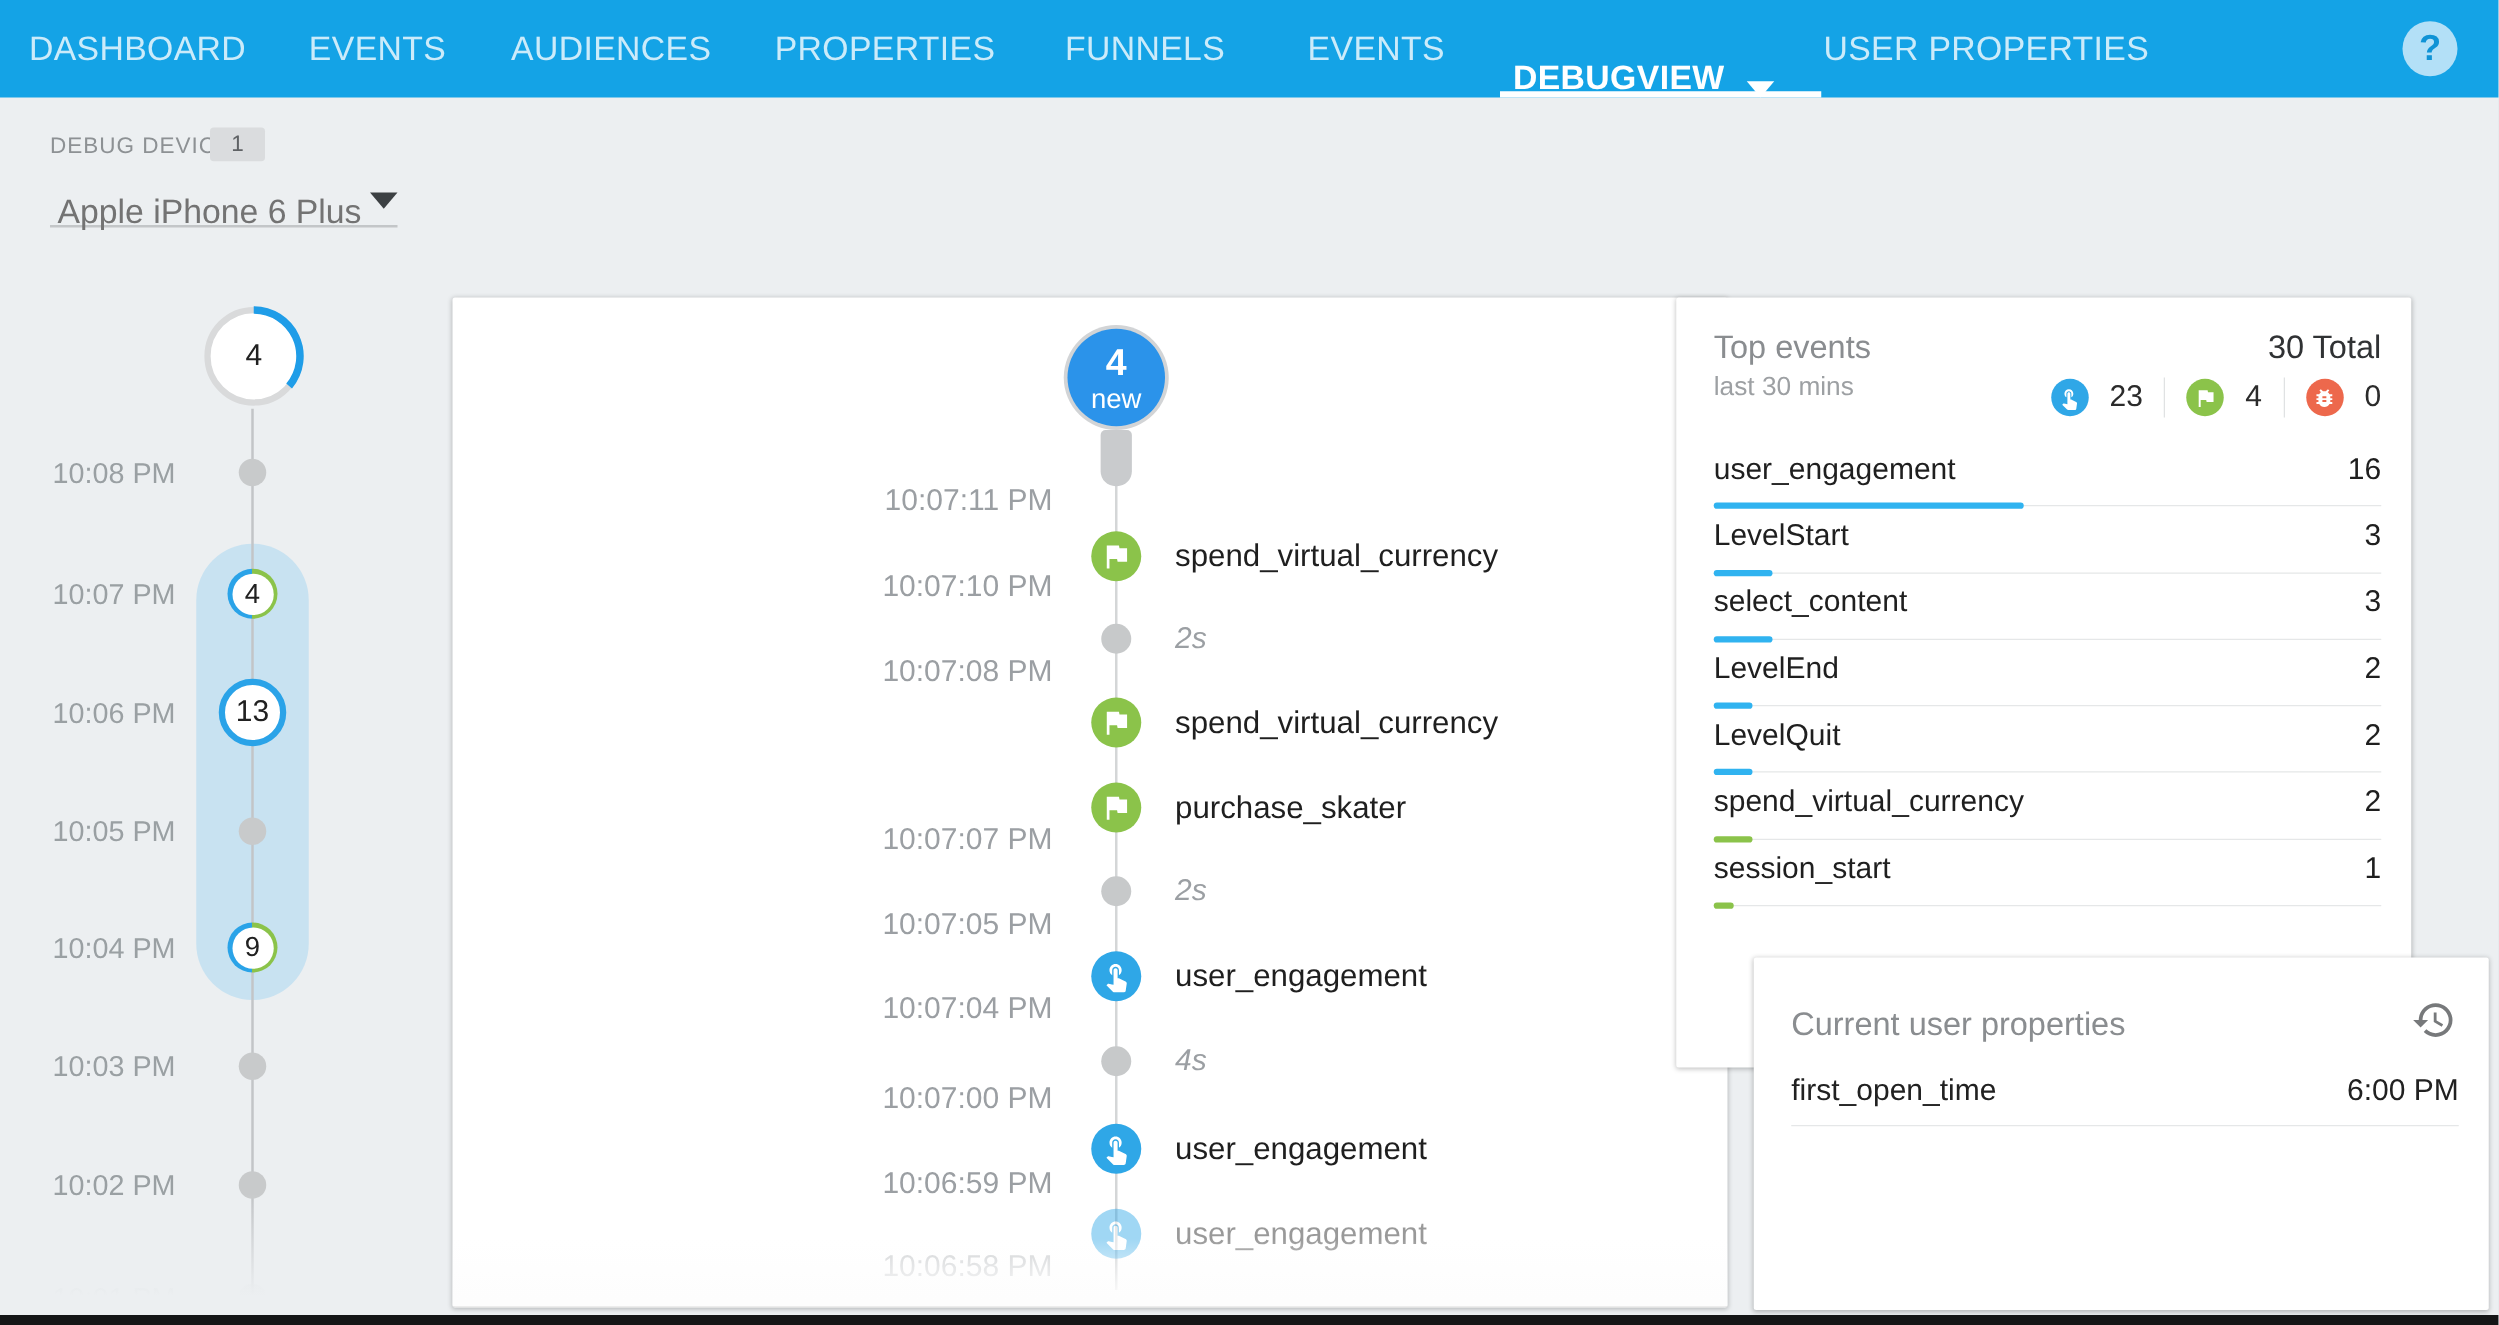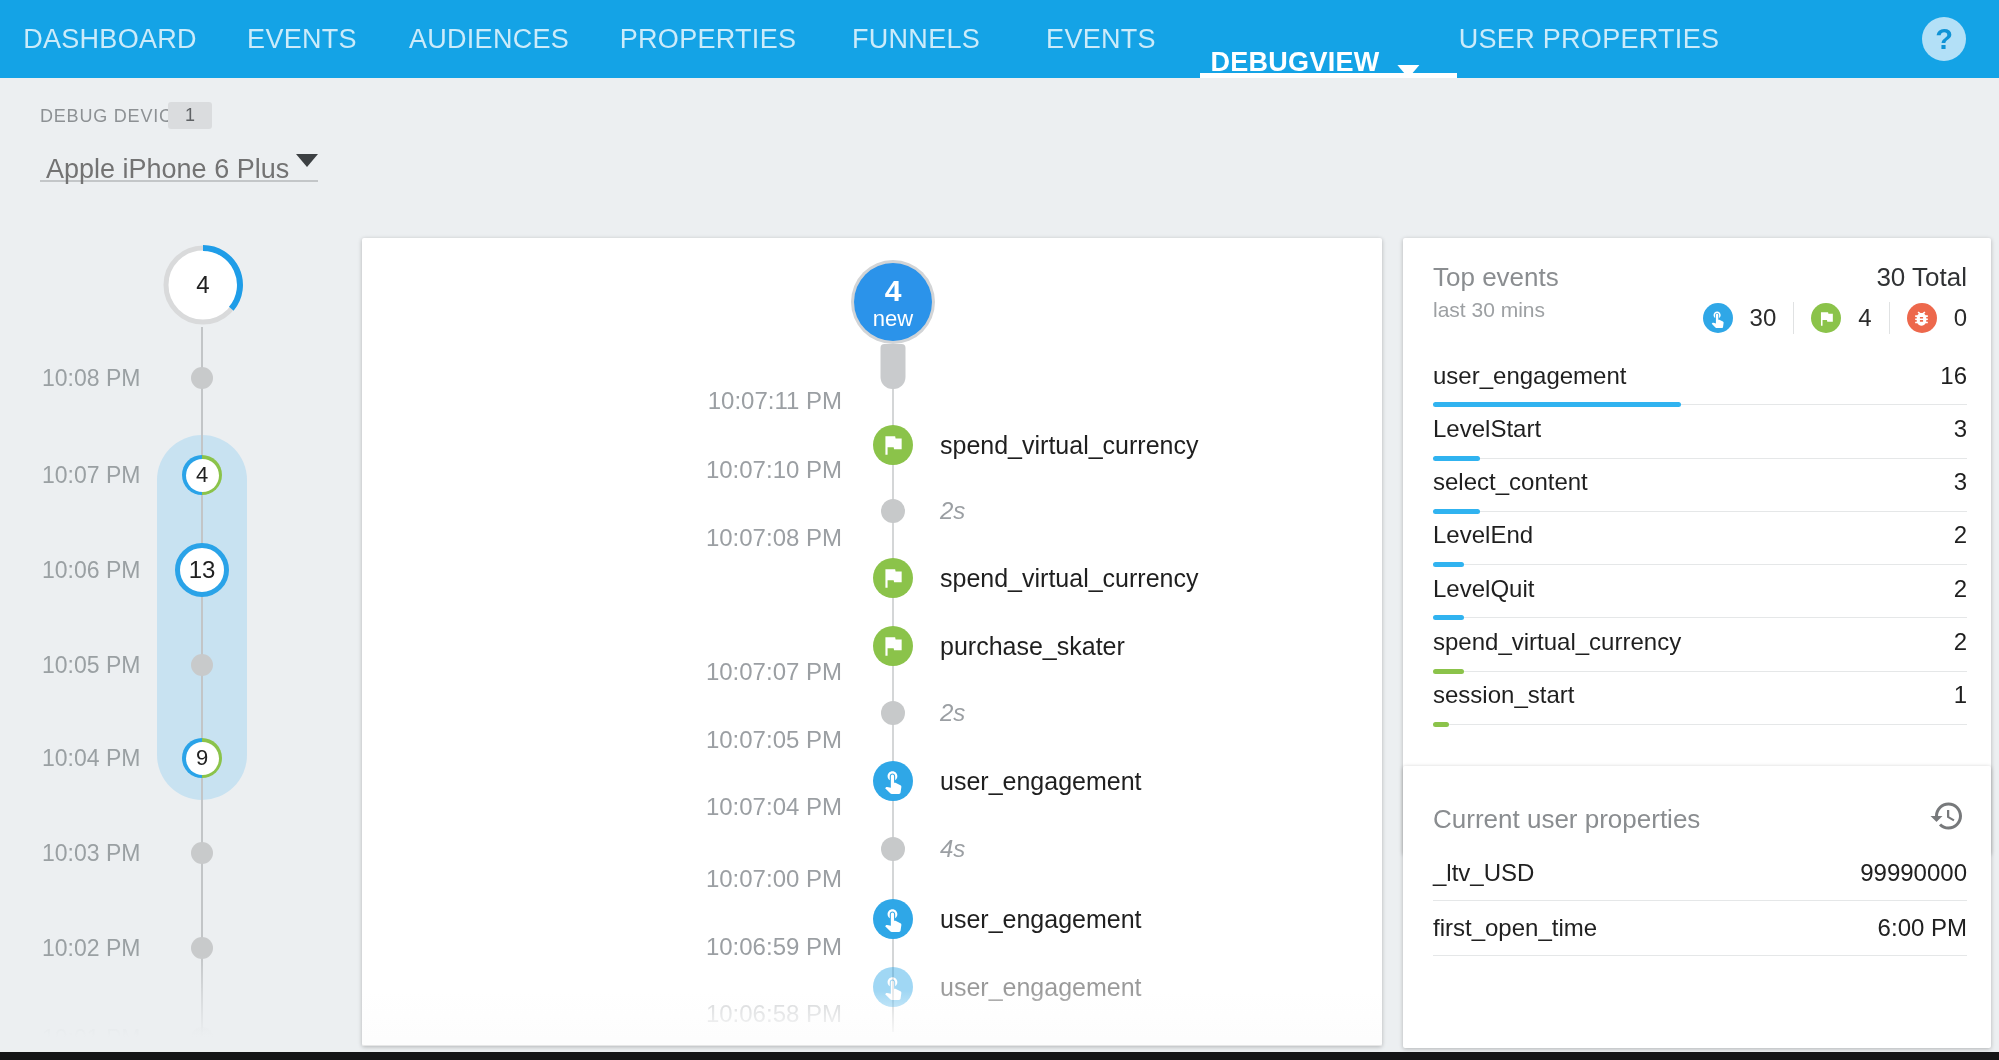--- a/index.html
+++ b/index.html
@@ -60,21 +60,21 @@
   .stream-icon{position:absolute;left:531px;transform:translate(-50%,-50%);width:40px;height:40px;border-radius:50%;
        display:flex;align-items:center;justify-content:center;}
   .stream-name{position:absolute;left:578px;font-size:25px;color:#1f1f1f;line-height:30px;cursor:pointer;}
   .gap-dot{position:absolute;left:531px;transform:translate(-50%,-50%);width:24px;height:24px;border-radius:50%;background:#c7c9ca;}
   .gap-dur{position:absolute;left:578px;font-size:24px;font-style:italic;color:#9b9fa3;line-height:28px;}
   .panel-fade{position:absolute;left:0;bottom:0;width:100%;height:55px;border-radius:0 0 2px 2px;
        background:linear-gradient(to bottom,rgba(255,255,255,0),#fdfdfd 90%);border-bottom:1px solid #e6e6e6;pointer-events:none;}
 
   
   .card{position:absolute;background:#fff;border-radius:2px;box-shadow:0 1px 4px rgba(0,0,0,.25);}
-  #top-events{left:1403px;top:238px;width:588px;height:616px;}
+  #top-events{left:1341px;top:238px;width:588px;height:616px;}
   #user-props{left:1403px;top:766px;width:588px;height:282px;}
   .te-title{position:absolute;left:30px;top:24px;font-size:26px;color:#8a8d90;}
   .te-sub{position:absolute;left:30px;top:60px;font-size:21px;color:#9da0a3;}
   .te-total{position:absolute;right:24px;top:24px;font-size:26px;color:#303234;}
   .te-summary{position:absolute;right:24px;top:64px;display:flex;align-items:center;gap:17px;}
   .sum-icon{width:30px;height:30px;border-radius:50%;display:flex;align-items:center;justify-content:center;}
   .sum-count{font-size:24px;color:#2b2b2b;}
   .sum-div{width:1px;height:32px;background:#e0e2e3;}
   .te-rows{position:absolute;left:30px;right:24px;top:114px;}
   .te-row{position:relative;height:53.3px;border-bottom:1px solid #e5e7e8;cursor:pointer;}
@@ -233,21 +233,21 @@
   <div class="card" id="top-events">
     <div class="te-title">Top events</div>
     <div class="te-sub">last 30 mins</div>
     <div class="te-total">30 Total</div>
     <div class="te-summary" id="te-summary">
         <div class="sum-icon" style="background: rgb(47, 167, 231);">
           <svg width="19" height="19" viewBox="0 0 24 24" fill="#ffffff">
             <path d="M9 11.24V7.5C9 6.12 10.12 5 11.5 5S14 6.12 14 7.5v3.74c1.21-.81 2-2.18 2-3.74C16 5.01 13.99 3 11.5 3S7 5.01 7 7.5c0 1.56.79 2.93 2 3.74zm9.84 4.63l-4.54-2.26c-.17-.07-.35-.11-.54-.11H13v-6c0-.83-.67-1.5-1.5-1.5S10 6.67 10 7.5v10.74c-3.6-.76-3.54-.75-3.67-.75-.31 0-.59.13-.79.33l-.79.8 4.94 4.94c.27.27.65.44 1.06.44h6.79c.75 0 1.33-.55 1.44-1.28l.75-5.27c.01-.07.02-.14.02-.2 0-.62-.38-1.16-.91-1.38z"></path>
           </svg>
         </div>
-        <div class="sum-count">30</div>
+        <div class="sum-count">23</div>
         <div class="sum-div"></div>
         <div class="sum-icon" style="background: rgb(139, 195, 74);">
           <svg width="19" height="19" viewBox="0 0 24 24" fill="#ffffff">
             <path d="M14.4 6L14 4H5v17h2v-7h5.6l.4 2h7V6z"></path>
           </svg>
         </div>
         <div class="sum-count">4</div>
         <div class="sum-div"></div>
         <div class="sum-icon" style="background: rgb(237, 104, 76);">
           <svg width="19" height="19" viewBox="0 0 24 24" fill="#ffffff">
@@ -297,24 +297,20 @@
 
   <div class="card" id="user-props">
     <div class="up-title">Current user properties</div>
     <div class="up-history">
       <svg width="36" height="36" viewBox="0 0 24 24" fill="#77797b">
         <path d="M13 3c-4.97 0-9 4.03-9 9H1l3.89 3.89.07.14L9 12H6c0-3.87 3.13-7 7-7s7 3.13 7 7-3.13 7-7 7c-1.93 0-3.68-.79-4.94-2.06l-1.42 1.42C8.27 19.99 10.51 21 13 21c4.97 0 9-4.03 9-9s-4.03-9-9-9zm-1 5v5l4.28 2.54.72-1.21-3.5-2.08V8H12z"></path>
       </svg>
     </div>
     <div class="up-rows" id="up-rows">
         <div class="up-row">
-          <div class="up-name">_ltv_USD</div>
-          <div class="up-value">99990000</div>
-        </div>
-        <div class="up-row">
           <div class="up-name">first_open_time</div>
           <div class="up-value">6:00 PM</div>
         </div>
       </div>
   </div>
 
   <div class="bottom-strip"></div>
 </div>
 
 </body></html>

